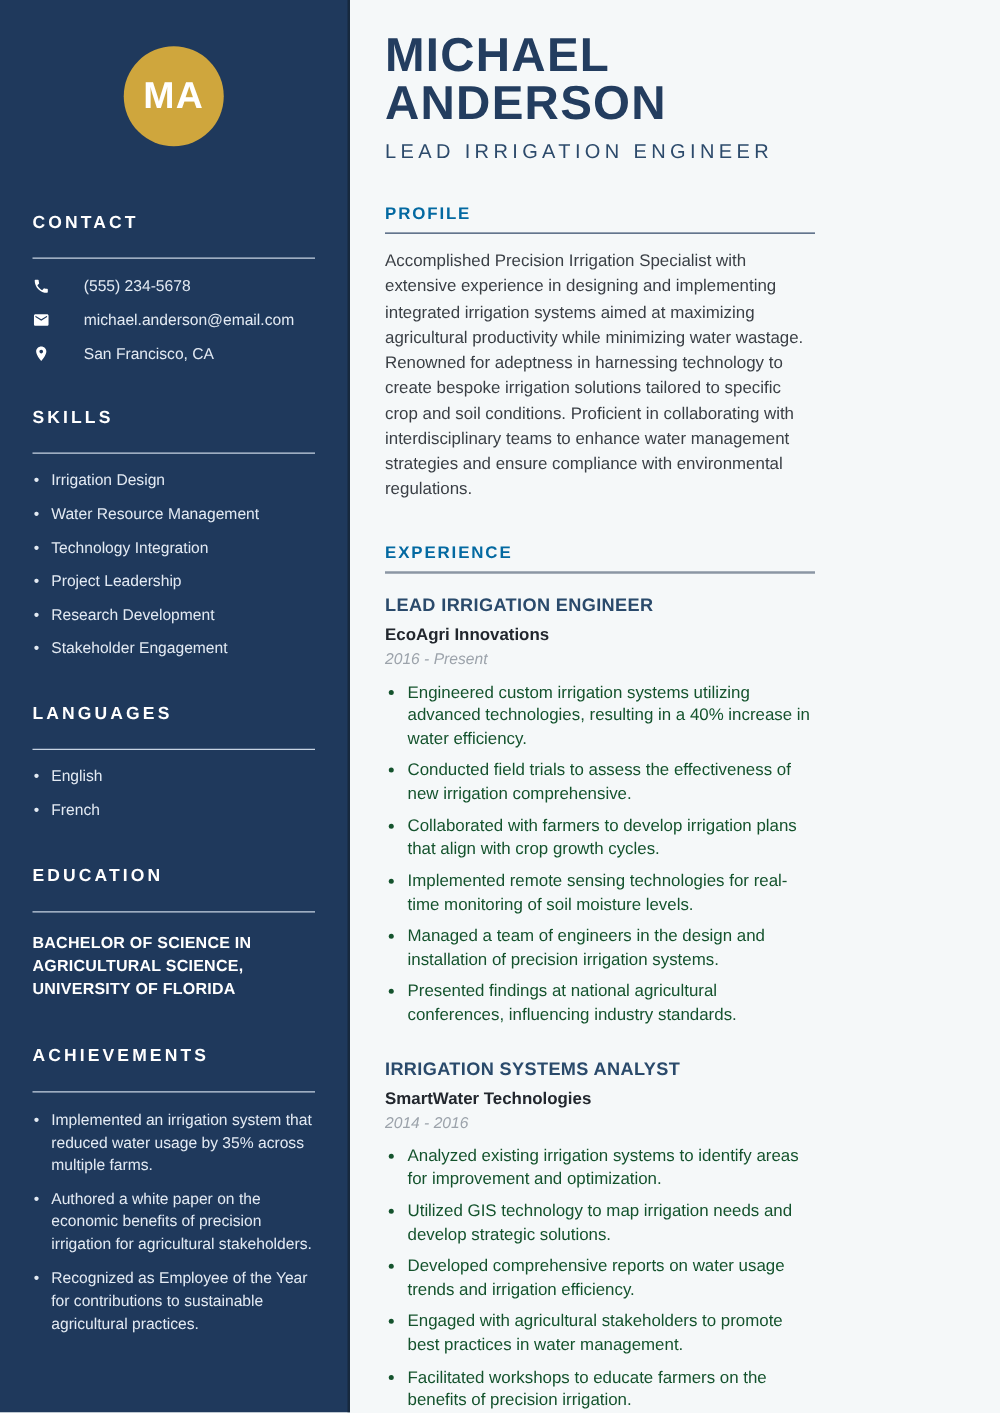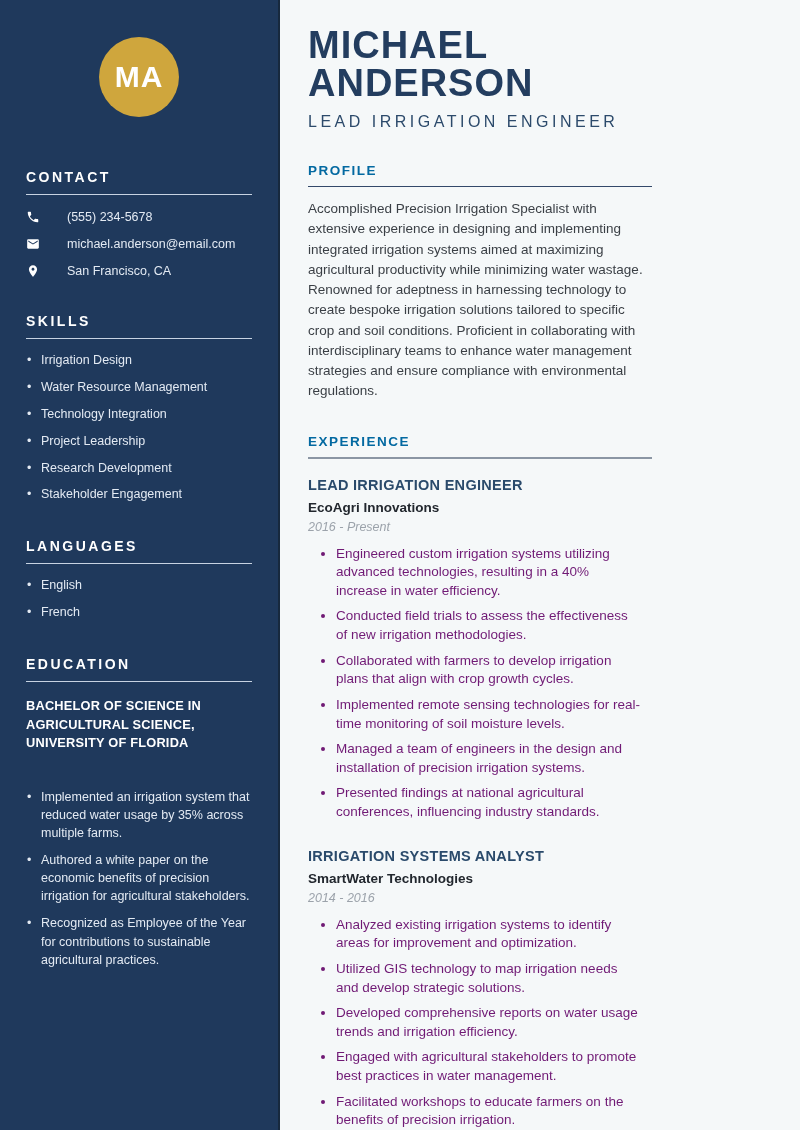--- a/index.html
+++ b/index.html
@@ -22,21 +22,21 @@
     background: #CFA63D; margin: 37px auto 0;
     display: flex; align-items: center; justify-content: center;
   }
   .avatar-initials {
     color: #FFFFFF; font-size: 30px; font-weight: bold; letter-spacing: 1px;
   }
   .side-section { margin-top: 35px; }
   .side-section.first { margin-top: 52px; }
   .side-title {
     color: #FFFFFF; font-size: 14px; font-weight: bold;
-    letter-spacing: 2.5px; padding-bottom: 9px;
+    letter-spacing: 2.5px; padding-bottom: 21px;
     border-bottom: 1px solid #C7D3E2;
   }
   .contact-list { margin-top: 15px; }
   .contact-item {
     display: flex; align-items: center; gap: 27px;
     margin-bottom: 13px; font-size: 12.5px; color: #E3EAF3;
   }
   .cicon { width: 14px; display: flex; }
   .cicon svg { width: 14px; height: 14px; fill: #FFFFFF; display: block; }
   .side-list { list-style: none; margin: 13px 0 0; padding: 0; font-size: 12.5px; }
@@ -69,21 +69,21 @@
   .profile-text {
     margin-top: 12px; font-size: 13.5px; line-height: 1.5; color: #3A3F45;
   }
   .job { margin-top: 18px; }
   .job.second { margin-top: 26px; }
   .job-role {
     font-size: 14.5px; font-weight: bold; color: #2A4A6B; letter-spacing: 0.3px;
   }
   .job-company { margin-top: 7px; font-size: 13.5px; font-weight: bold; color: #22272E; }
   .job-dates { margin-top: 5px; font-size: 12.5px; font-style: italic; color: #9CA3AB; }
-  .job-bullets { margin: 11px 10px 0; padding-left: 18px; font-size: 13.5px; color: #701a75; }
+  .job-bullets { margin: 11px 0 0; padding-left: 18px; font-size: 13.5px; color: #14532d; }
   .job-bullets li { margin-bottom: 7px; line-height: 1.38; }
 </style>
 </head>
 <body>
 
 <div class="page">
 
   <aside class="sidebar">
 
     <div class="avatar">
@@ -141,20 +141,21 @@
           <li>French</li>
         </ul>
     </section>
 
     <section class="side-section">
       <div class="side-title">EDUCATION</div>
       <div class="degree">BACHELOR OF SCIENCE IN AGRICULTURAL SCIENCE, UNIVERSITY OF FLORIDA</div>
     </section>
 
     <section class="side-section">
+      <div class="side-title">ACHIEVEMENTS</div>
       <ul class="side-list ach">
 
       <li>Implemented an irrigation system that reduced water usage by 35% across multiple farms.</li>
           <li>Authored a white paper on the economic benefits of precision irrigation for agricultural stakeholders.</li>
           <li>Recognized as Employee of the Year for contributions to sustainable agricultural practices.</li>
         </ul>
     </section>
 
   </aside>
 
@@ -171,21 +172,21 @@
     <section class="m-section">
       <div class="m-title rule-gray">EXPERIENCE</div>
 
       <div class="job">
         <div class="job-role">LEAD IRRIGATION ENGINEER</div>
         <div class="job-company">EcoAgri Innovations</div>
         <div class="job-dates">2016 - Present</div>
         <ul class="job-bullets">
 
         <li>Engineered custom irrigation systems utilizing advanced technologies, resulting in a 40% increase in water efficiency.</li>
-            <li>Conducted field trials to assess the effectiveness of new irrigation methodologies.</li>
+            <li>Conducted field trials to assess the effectiveness of new irrigation comprehensive.</li>
             <li>Collaborated with farmers to develop irrigation plans that align with crop growth cycles.</li>
             <li>Implemented remote sensing technologies for real-time monitoring of soil moisture levels.</li>
             <li>Managed a team of engineers in the design and installation of precision irrigation systems.</li>
             <li>Presented findings at national agricultural conferences, influencing industry standards.</li>
           </ul>
       </div>
 
       <div class="job second">
         <div class="job-role">IRRIGATION SYSTEMS ANALYST</div>
         <div class="job-company">SmartWater Technologies</div>

